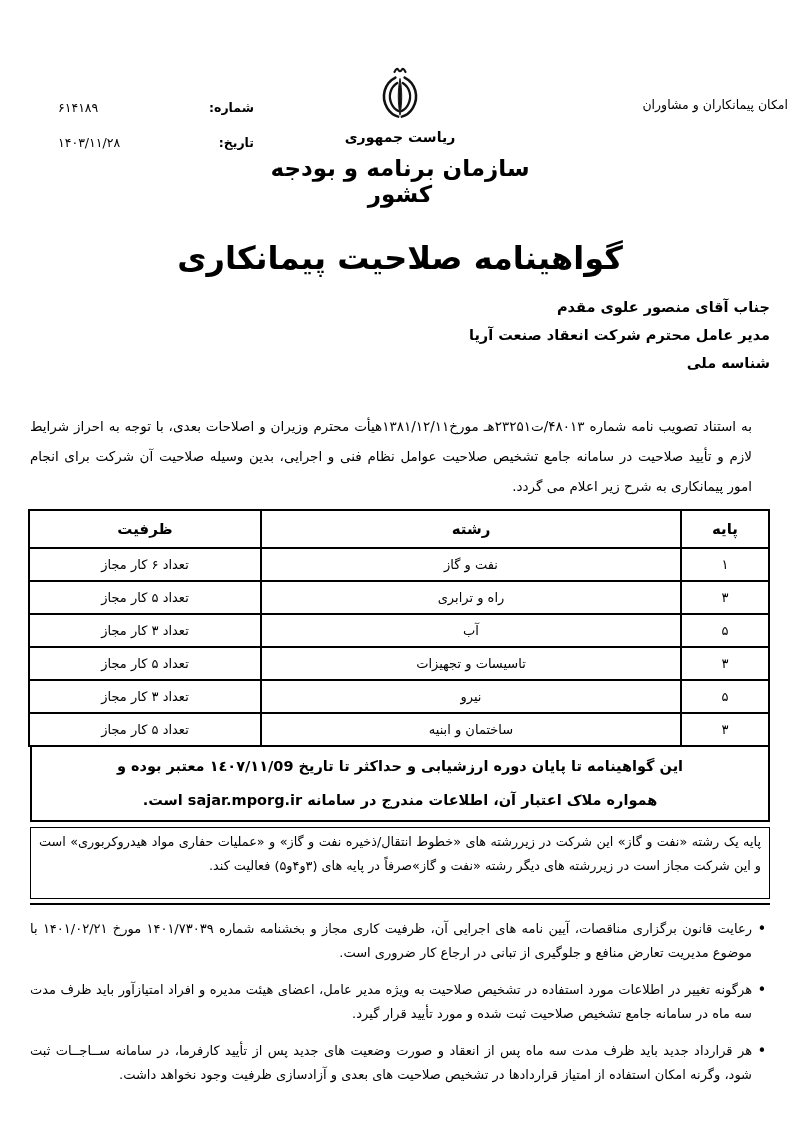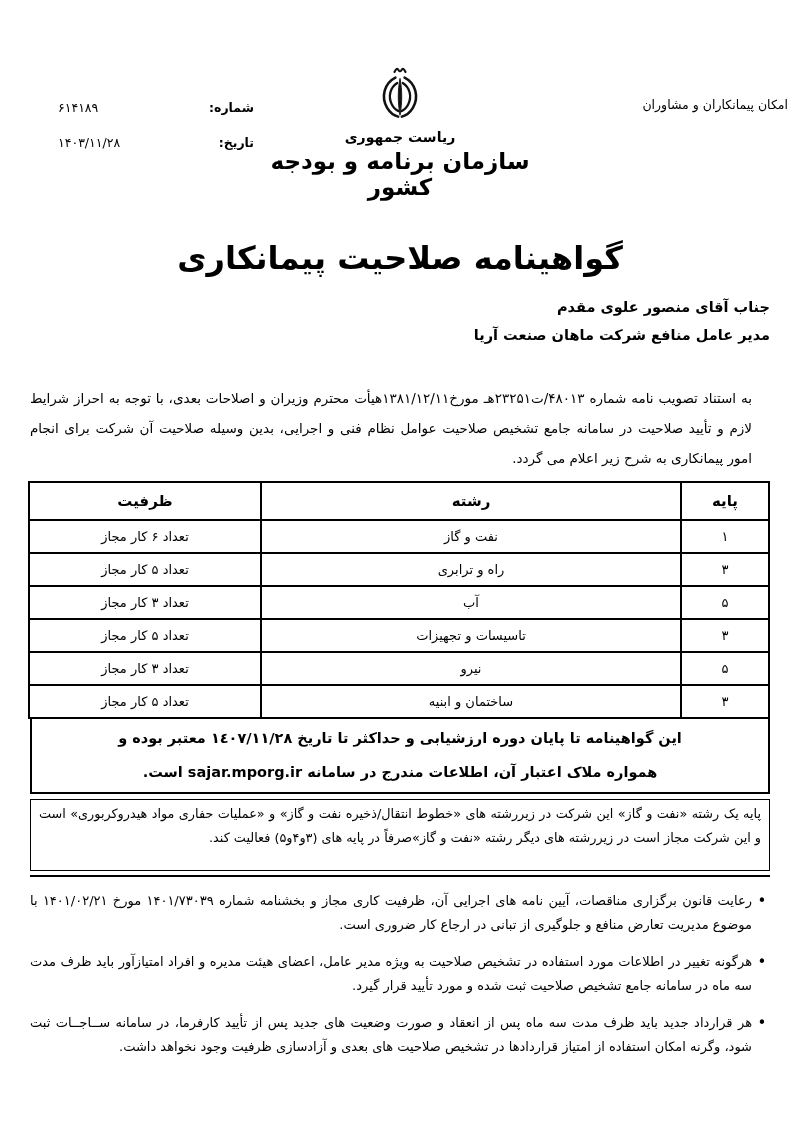--- a/index.html
+++ b/index.html
@@ -23,21 +23,21 @@
     font-size:12.5px;
   }
   .docmeta .row{display:flex;justify-content:space-between;height:35px;line-height:20px;}
   .docmeta .lbl{font-weight:700;}
   .logo{
     position:absolute;top:64px;left:50%;transform:translateX(-50%);
     width:320px;text-align:center;
   }
   .logo svg{display:block;margin:0 auto;}
   .logo .l1{font-size:14px;font-weight:bold;margin-top:3px;}
-  .logo .l2{font-size:23px;font-weight:bold;margin-top:3px;letter-spacing:-0.5px;}
+  .logo .l2{font-size:23px;font-weight:bold;margin-top:10px;letter-spacing:-0.5px;}
   
   .title{
     margin:235px 30px 0 30px;
     text-align:center;
     font-size:32px;font-weight:bold;
     line-height:46px;
   }
   .addressee{
     margin:12px 30px 12px 30px;
     font-size:14.5px;font-weight:bold;line-height:28px;text-align:right;
@@ -118,21 +118,22 @@
       <path d="M50 30 C45 56 45 82 50 110 C55 82 55 56 50 30 Z" fill="#111" stroke="#111" stroke-width="2"></path>
     </svg>
     <div class="l1">ریاست جمهوری</div>
     <div class="l2">سازمان برنامه و بودجه کشور</div>
   </div>
 
   <div class="title">گواهینامه صلاحیت پیمانکاری</div>
 
   <div class="addressee">
     <div>جناب آقای  منصور  علوی مقدم</div>
-    <div>مدیر عامل منافع شرکت ماهان صنعت آریا</div>
+    <div>مدیر عامل محترم شرکت انعقاد صنعت آریا</div>
+    <div>شناسه ملی</div>
   </div>
 
   <p class="intro">به استناد تصویب نامه شماره ۴۸۰۱۳/ت۲۳۲۵۱هـ مورخ۱۳۸۱/۱۲/۱۱هیأت محترم وزیران و اصلاحات بعدی، با توجه به احراز شرایط لازم و تأیید صلاحیت در سامانه جامع تشخیص صلاحیت عوامل نظام فنی و اجرایی، بدین وسیله صلاحیت آن شرکت برای انجام امور پیمانکاری به شرح زیر اعلام می گردد.</p>
 
   <table class="qual">
     <colgroup>
         <col class="c-base">
         <col class="c-field">
         <col class="c-cap">
       </colgroup>
@@ -171,21 +172,21 @@
       </tr>
       <tr>
         <td>۳</td>
         <td>ساختمان و ابنیه</td>
         <td>تعداد ۵ کار مجاز</td>
       </tr>
     </tbody>
   </table>
 
   <div class="validity">
-    <div>این گواهینامه تا پایان دوره ارزشیابی و حداکثر تا تاریخ ١٤٠٧/١١/٢٨ معتبر بوده و</div>
+    <div>این گواهینامه تا پایان دوره ارزشیابی و حداکثر تا تاریخ ١٤٠٧/١١/09 معتبر بوده و</div>
     <div>همواره ملاک اعتبار آن، اطلاعات مندرج در سامانه sajar.mporg.ir است.</div>
   </div>
 
   <div class="notebox">پایه یک رشته «نفت و گاز» این شرکت در زیررشته های «خطوط انتقال/ذخیره نفت و گاز» و «عملیات حفاری مواد هیدروکربوری» است و این شرکت مجاز است در زیررشته های دیگر رشته «نفت و گاز»صرفاً در پایه های (۳و۴و۵) فعالیت کند.</div>
 
   <div class="divider"></div>
 
   <ul class="bullets">
     <li>
       <span class="dot">•</span>

